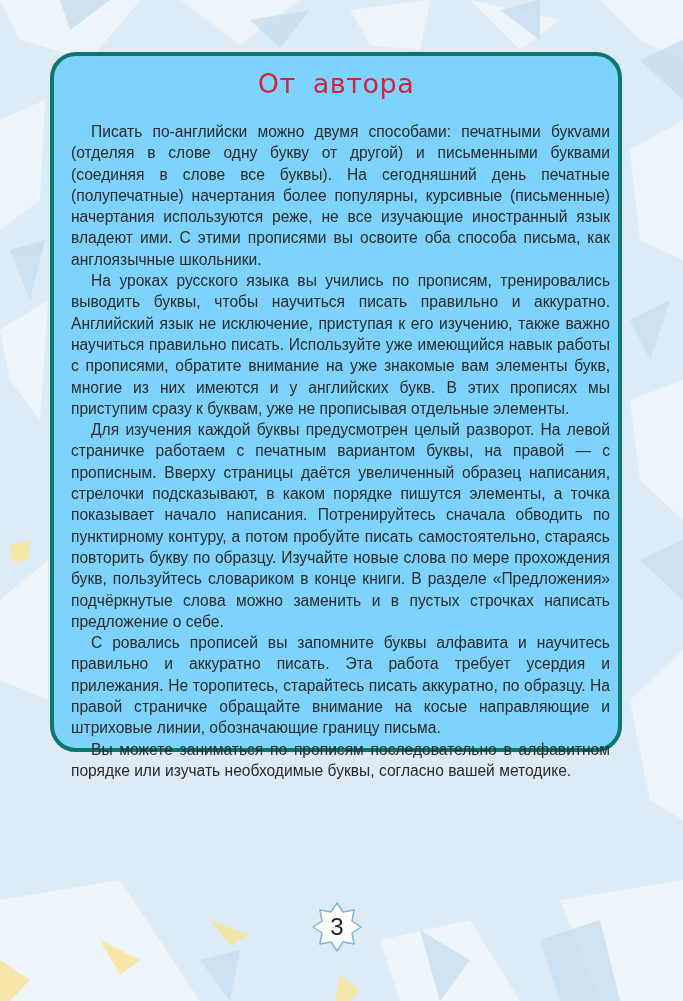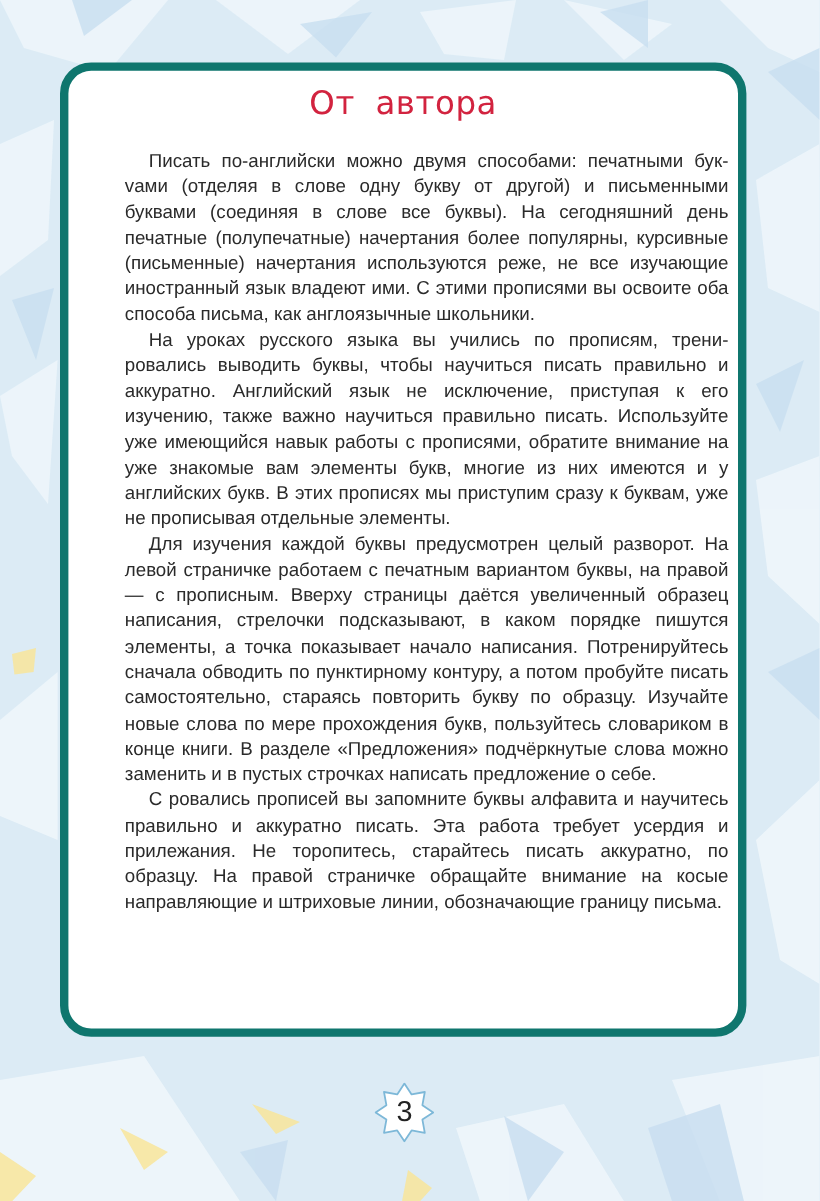--- a/index.html
+++ b/index.html
@@ -18,23 +18,23 @@
       position: absolute;
       inset: 0;
       overflow: hidden;
     }
     .bg svg { position: absolute; inset: 0; }
     .card {
       position: absolute;
       left: 50px;
       top: 52px;
       width: 572px;
-      height: 812px;
-      background: #ffffff;
-      border: 7px solid #0f766e;
+      height: 700px;
+      background: #7dd3fc;
+      border: 4px solid #0f766e;
       border-radius: 26px;
       box-sizing: border-box;
     }
     .title {
       position: absolute;
       left: 0;
       right: 0;
       top: 12px;
       text-align: center;
       color: #d2233f;
@@ -49,21 +49,20 @@
       position: absolute;
       left: 17px;
       right: 8px;
       top: 65px;
       color: #2a2a2a;
       font-family: "Liberation Sans", sans-serif;
       font-size: 15.6px;
       line-height: 21.3px;
       text-align: justify;
       hyphens: manual;
-      margin-left: 30px;
     }
     .body-text p {
       margin: 0;
       text-indent: 20px;
     }
     .badge {
       position: absolute;
       left: 312px;
       top: 902px;
       width: 50px;
@@ -125,20 +124,21 @@
   </svg>
 </div>
 
 <div class="card">
   <h1 class="title">От автора</h1>
   <div class="body-text">
     <p>Писать по-английски можно двумя способами: печатными бук­vами (отделяя в слове одну букву от другой) и письменными буквами (соединяя в слове все буквы). На сегодняшний день печатные (полупечатные) начертания более популярны, курсивные (письменные) начертания используются реже, не все изучающие иностранный язык владеют ими. С этими прописями вы освоите оба способа письма, как англоязычные школьники.</p>
     <p>На уроках русского языка вы учились по прописям, трени­ровались выводить буквы, чтобы научиться писать правильно и аккуратно. Английский язык не исключение, приступая к его изучению, также важно научиться правильно писать. Используй­те уже имеющийся навык работы с прописями, обратите вни­мание на уже знакомые вам элементы букв, многие из них имеются и у английских букв. В этих прописях мы приступим сразу к буквам, уже не прописывая отдельные элементы.</p>
     <p>Для изучения каждой буквы предусмотрен целый разворот. На левой страничке работаем с печатным вариантом буквы, на правой — с прописным. Вверху страницы даётся увели­ченный образец написания, стрелочки подсказывают, в каком порядке пишутся элементы, а точка показывает начало напи­сания. Потренируйтесь сначала обводить по пунктирному кон­туру, а потом пробуйте писать самостоятельно, стараясь по­вторить букву по образцу. Изучайте новые слова по мере прохождения букв, пользуйтесь словариком в конце книги. В разделе «Предложения» подчёркнутые слова можно заме­нить и в пустых строчках написать предложение о себе.</p>
     <p>С ровались прописей вы запомните буквы алфавита и на­учитесь правильно и аккуратно писать. Эта работа требует усердия и прилежания. Не торопитесь, старайтесь писать акку­ратно, по образцу. На правой страничке обращайте внимание на косые направляющие и штриховые линии, обозначающие границу письма.</p>
+    <p>Вы можете заниматься по прописям последовательно в ал­фавитном порядке или изучать необходимые буквы, согласно вашей методике.</p>
   </div>
 </div>
 
 <div class="badge">
   <svg width="50" height="50" viewBox="0 0 50 50">
     <polygon points="25,1 31,10 42,8 40,19 49,25 40,31 42,42 31,40 25,49 19,40 8,42 10,31 1,25 10,19 8,8 19,10" fill="#ffffff" stroke="#7db8d8" stroke-width="1.5" stroke-linejoin="round"></polygon>
   </svg>
   <div class="badge-num">3</div>
 </div>
 

